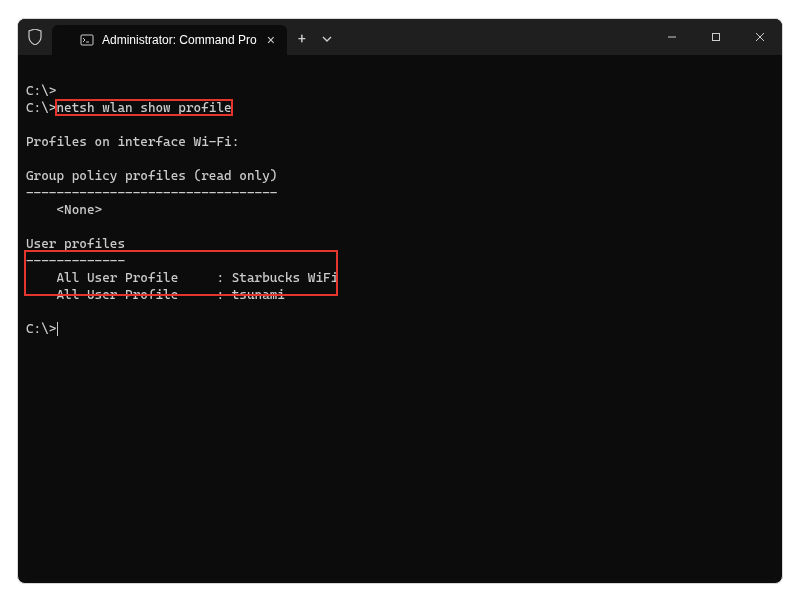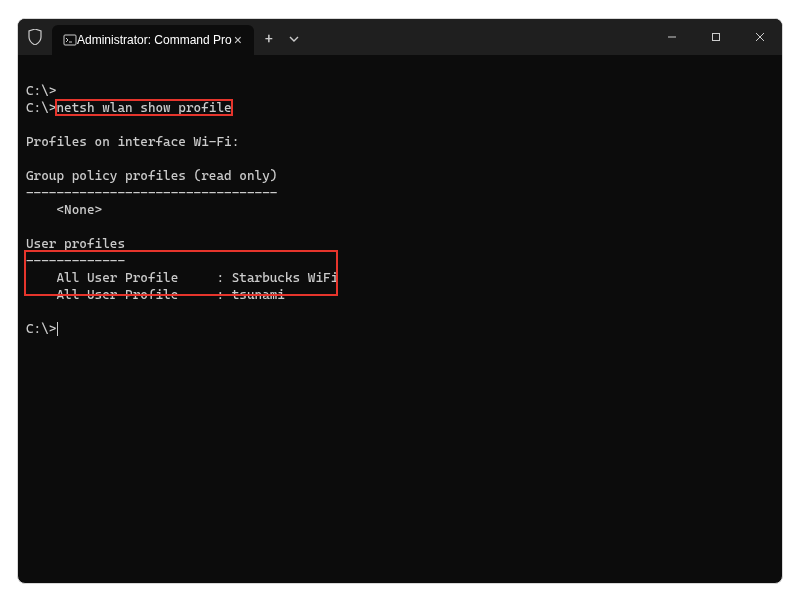--- a/index.html
+++ b/index.html
@@ -1,21 +1,21 @@
 <!DOCTYPE html>
 <html><head>
 <meta charset="utf-8">
 <style>
   html,body{margin:0;padding:0;background:#fff;font-family:Consolas,"Cascadia Mono",monospace;}
   .frame{margin:18px auto;width:764px;border:1px solid #d8d8d8;background:#0c0c0c;color:#cccccc;font-size:13px;border-radius:8px;overflow:hidden;}
   .titlebar{display:flex;align-items:center;height:36px;background:#1f1f1f;}
   .titlebar-left{display:flex;align-items:center;height:100%;}
   .shield{width:34px;height:36px;display:flex;align-items:center;justify-content:center;}
   .shield svg{width:14px;height:16px;}
-  .tab{display:flex;align-items:center;height:30px;background:#0c0c0c;border-radius:6px 6px 0 0;margin-top:6px;padding:0 10px 0 11px;min-width:150px;}
+  .tab{display:flex;align-items:center;height:30px;background:#0c0c0c;border-radius:6px 6px 0 0;margin-top:6px;padding:0 10px 0 28px;gap:8px;min-width:150px;}
   .tab-icon svg{width:14px;height:14px;display:block;}
   .tab-title{color:#ffffff;font-family:"Segoe UI",sans-serif;font-size:12px;white-space:nowrap;}
   .tab-close{color:#cccccc;font-family:"Segoe UI",sans-serif;font-size:14px;line-height:1;cursor:pointer;padding:0 2px;}
   .newtab{width:30px;height:30px;display:flex;align-items:center;justify-content:center;color:#cccccc;font-size:14px;cursor:pointer;margin-top:4px;}
   .drop{width:20px;height:30px;display:flex;align-items:center;justify-content:center;color:#cccccc;cursor:pointer;margin-top:4px;}
   .drop svg{width:10px;height:10px;}
   .spacer{flex:1;}
   .winbtn{width:44px;height:36px;display:flex;align-items:center;justify-content:center;color:#cccccc;cursor:pointer;}
   .winbtn svg{width:10px;height:10px;}
   .terminal{padding:10px 6px 8px 8px;min-height:510px;line-height:17px;white-space:pre;position:relative;}

